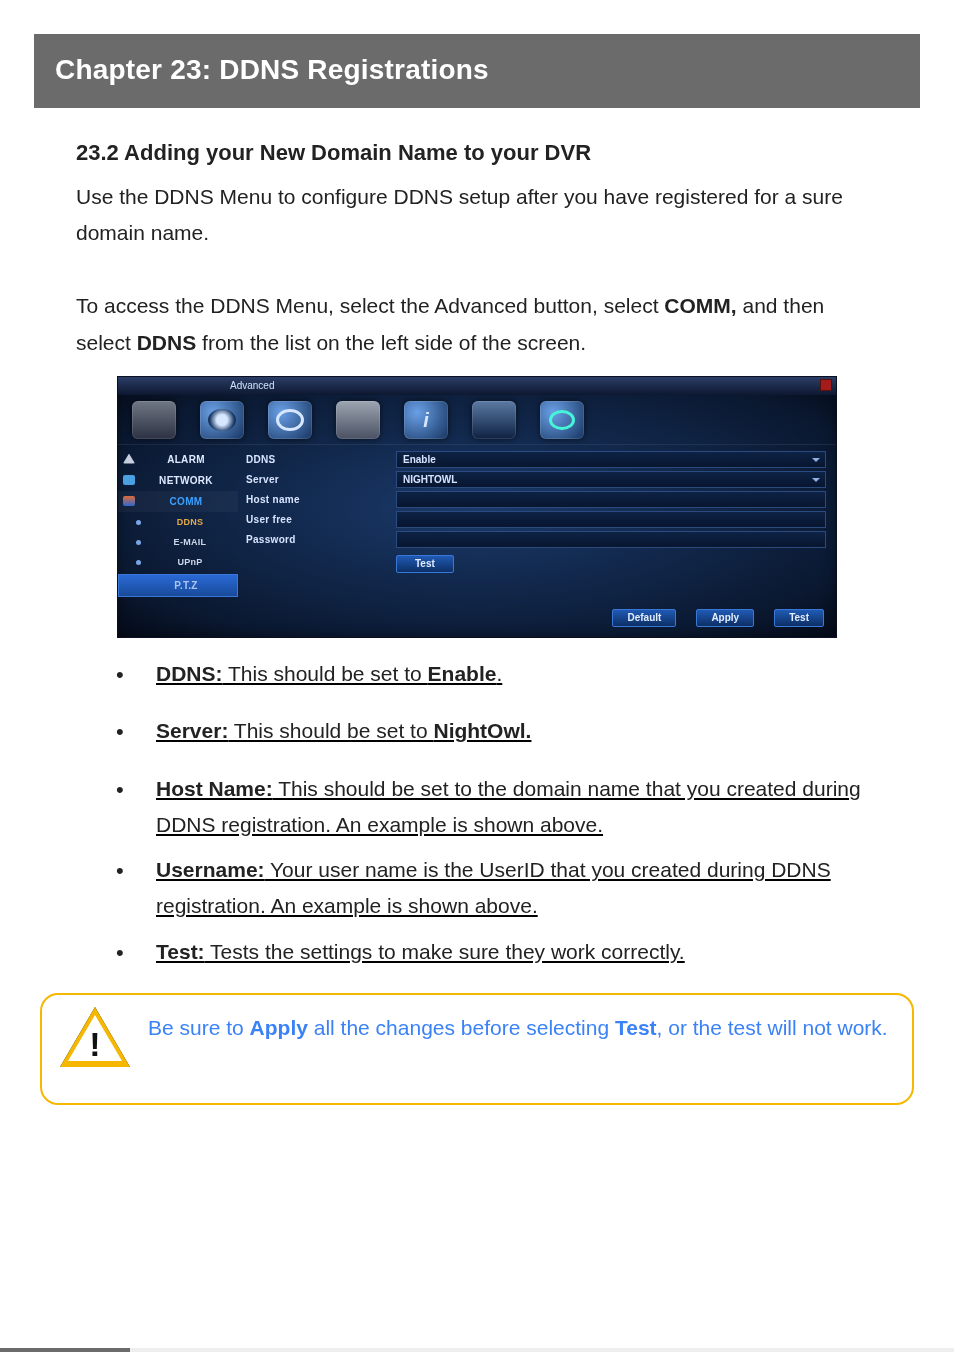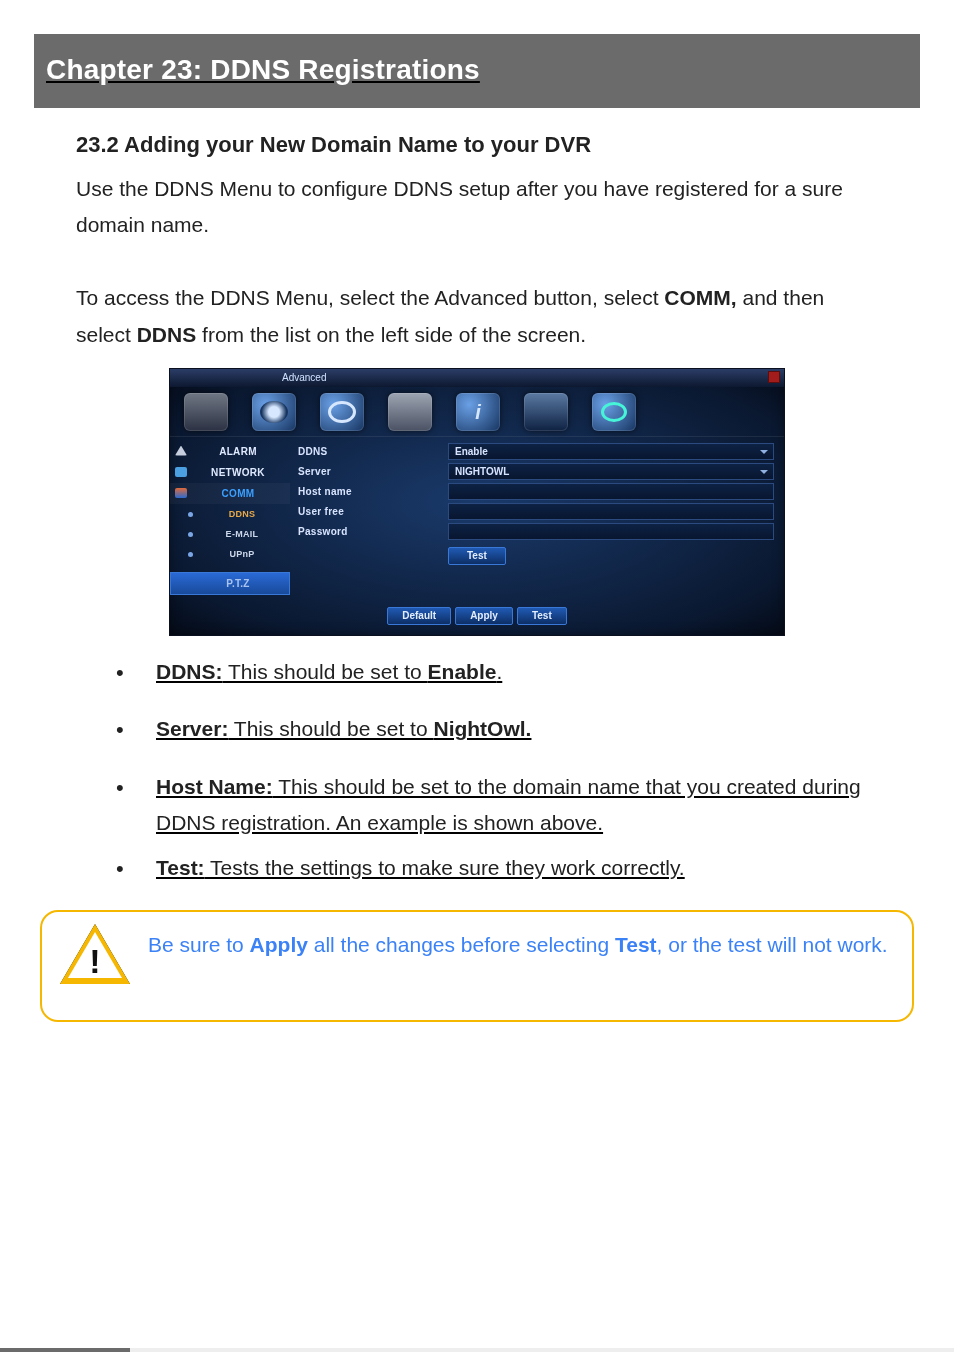--- a/index.html
+++ b/index.html
@@ -3,49 +3,49 @@
 <meta charset="utf-8">
 <style>
   * { box-sizing: border-box; margin: 0; padding: 0; }
   html, body { width: 954px; background: #fff; font-family: Arial, Helvetica, sans-serif; }
   .page { width: 954px; min-height: 1352px; position: relative; background: #fff; }
 
   
   .chapter-bar {
     background: #6b6b6b;
     margin: 34px 34px 0 34px;
-    padding: 20px 24px 22px 12px;
-    text-decoration: underline;
+    padding: 20px 24px 22px 21px;
   }
   .chapter-bar h1 {
     color: #fff;
     font-size: 28px;
     font-weight: bold;
     letter-spacing: 0.2px;
   }
 
   .body-text {
     padding: 18px 76px 0 76px;
     color: #222;
     font-size: 21px;
     line-height: 1.75;
+    margin-top: 8px;
   }
   .body-text h2 {
     font-size: 22px;
     font-weight: bold;
     margin-bottom: 6px;
   }
   .body-text p { margin-bottom: 6px; }
   .spacer { height: 30px; }
   .body-text b { font-weight: bold; }
 
   
   .dvr-shot {
     margin: 14px auto 14px auto;
-    width: 616px;
+    width: 720px;
     background: radial-gradient(ellipse at center, #1a3a6b 0%, #0a1830 80%, #050b18 100%);
     border: 1px solid #0a1020;
     position: relative;
     font-family: Arial, Helvetica, sans-serif;
     box-shadow: 0 0 12px rgba(0,0,0,.4) inset;
   }
   .dvr-titlebar {
     height: 18px;
     background: linear-gradient(#2b3d66, #0d1830);
     position: relative;
@@ -104,21 +104,21 @@
   .side-item.net .sicon { background: #4aa0e0; }
   .side-item.comm { color: #3aa0ff; background: rgba(255,255,255,.04); }
   .side-item.comm .sicon { background: linear-gradient(#e06a3a,#2a6ad0); }
   .side-item.sub {
     padding-left: 30px; font-size: 9px; color: #cdd7ea;
   }
   .side-item.sub.active { color: #e6a84a; }
   .side-item.sub.bullet::before { content: ""; position: absolute; left: 18px; top: 8px; width: 5px; height: 5px; background: #7aa6e6; border-radius: 50%; }
   .side-item.ptz {
     background: linear-gradient(#2a6ad6,#184a9a);
-    margin-top: 8px; color: #a9c4ef;
+    margin-top: 2px; color: #a9c4ef;
     border: 1px solid #3a78d8;
   }
 
   .dvr-form {
     flex: 1;
     padding: 6px 10px 10px 8px;
   }
   .frow {
     display: flex; align-items: center; margin-bottom: 3px;
   }
@@ -143,21 +143,21 @@
     display: inline-block;
     height: 18px; line-height: 16px;
     padding: 0 18px;
     background: linear-gradient(#205ab4,#0d2f66);
     border: 1px solid #3a78d8;
     color: #e2edff; font-size: 10px; font-weight: bold;
     border-radius: 2px;
     margin-top: 4px;
   }
   .dvr-footer {
-    display: flex; justify-content: center; gap: 4px;
+    display: flex; justify-content: flex-end; gap: 20px;
     padding: 8px 12px 10px 12px;
   }
   .dvr-footer .fbtn { margin: 0; padding: 0 14px; }
 
   
   .blist { padding: 4px 76px 0 116px; text-decoration: underline; }
   .blist .bi {
     position: relative;
     color: #222;
     font-size: 21px;
@@ -296,20 +296,23 @@
     <div class="bi">
       <b>DDNS:</b><span> This should be set to </span><b>Enable</b><span>.</span>
     </div>
     <div class="bi">
       <b>Server:</b><span> This should be set to </span><b>NightOwl.</b>
     </div>
     <div class="bi tight">
       <b>Host Name:</b><span> This should be set to the domain name that you created during DDNS registration. An example is shown above.</span>
     </div>
     <div class="bi tight">
+      <b>Username:</b><span> Your user name is the UserID that you created during DDNS registration. An example is shown above.</span>
+    </div>
+    <div class="bi tight">
       <b>Test:</b><span> Tests the settings to make sure they work correctly.</span>
     </div>
   </div>
 
   <div class="caution">
     <div class="caution-icon">
       <div class="tri"></div>
         <div class="tri2"></div>
         <div class="bang">!</div>
     </div>

